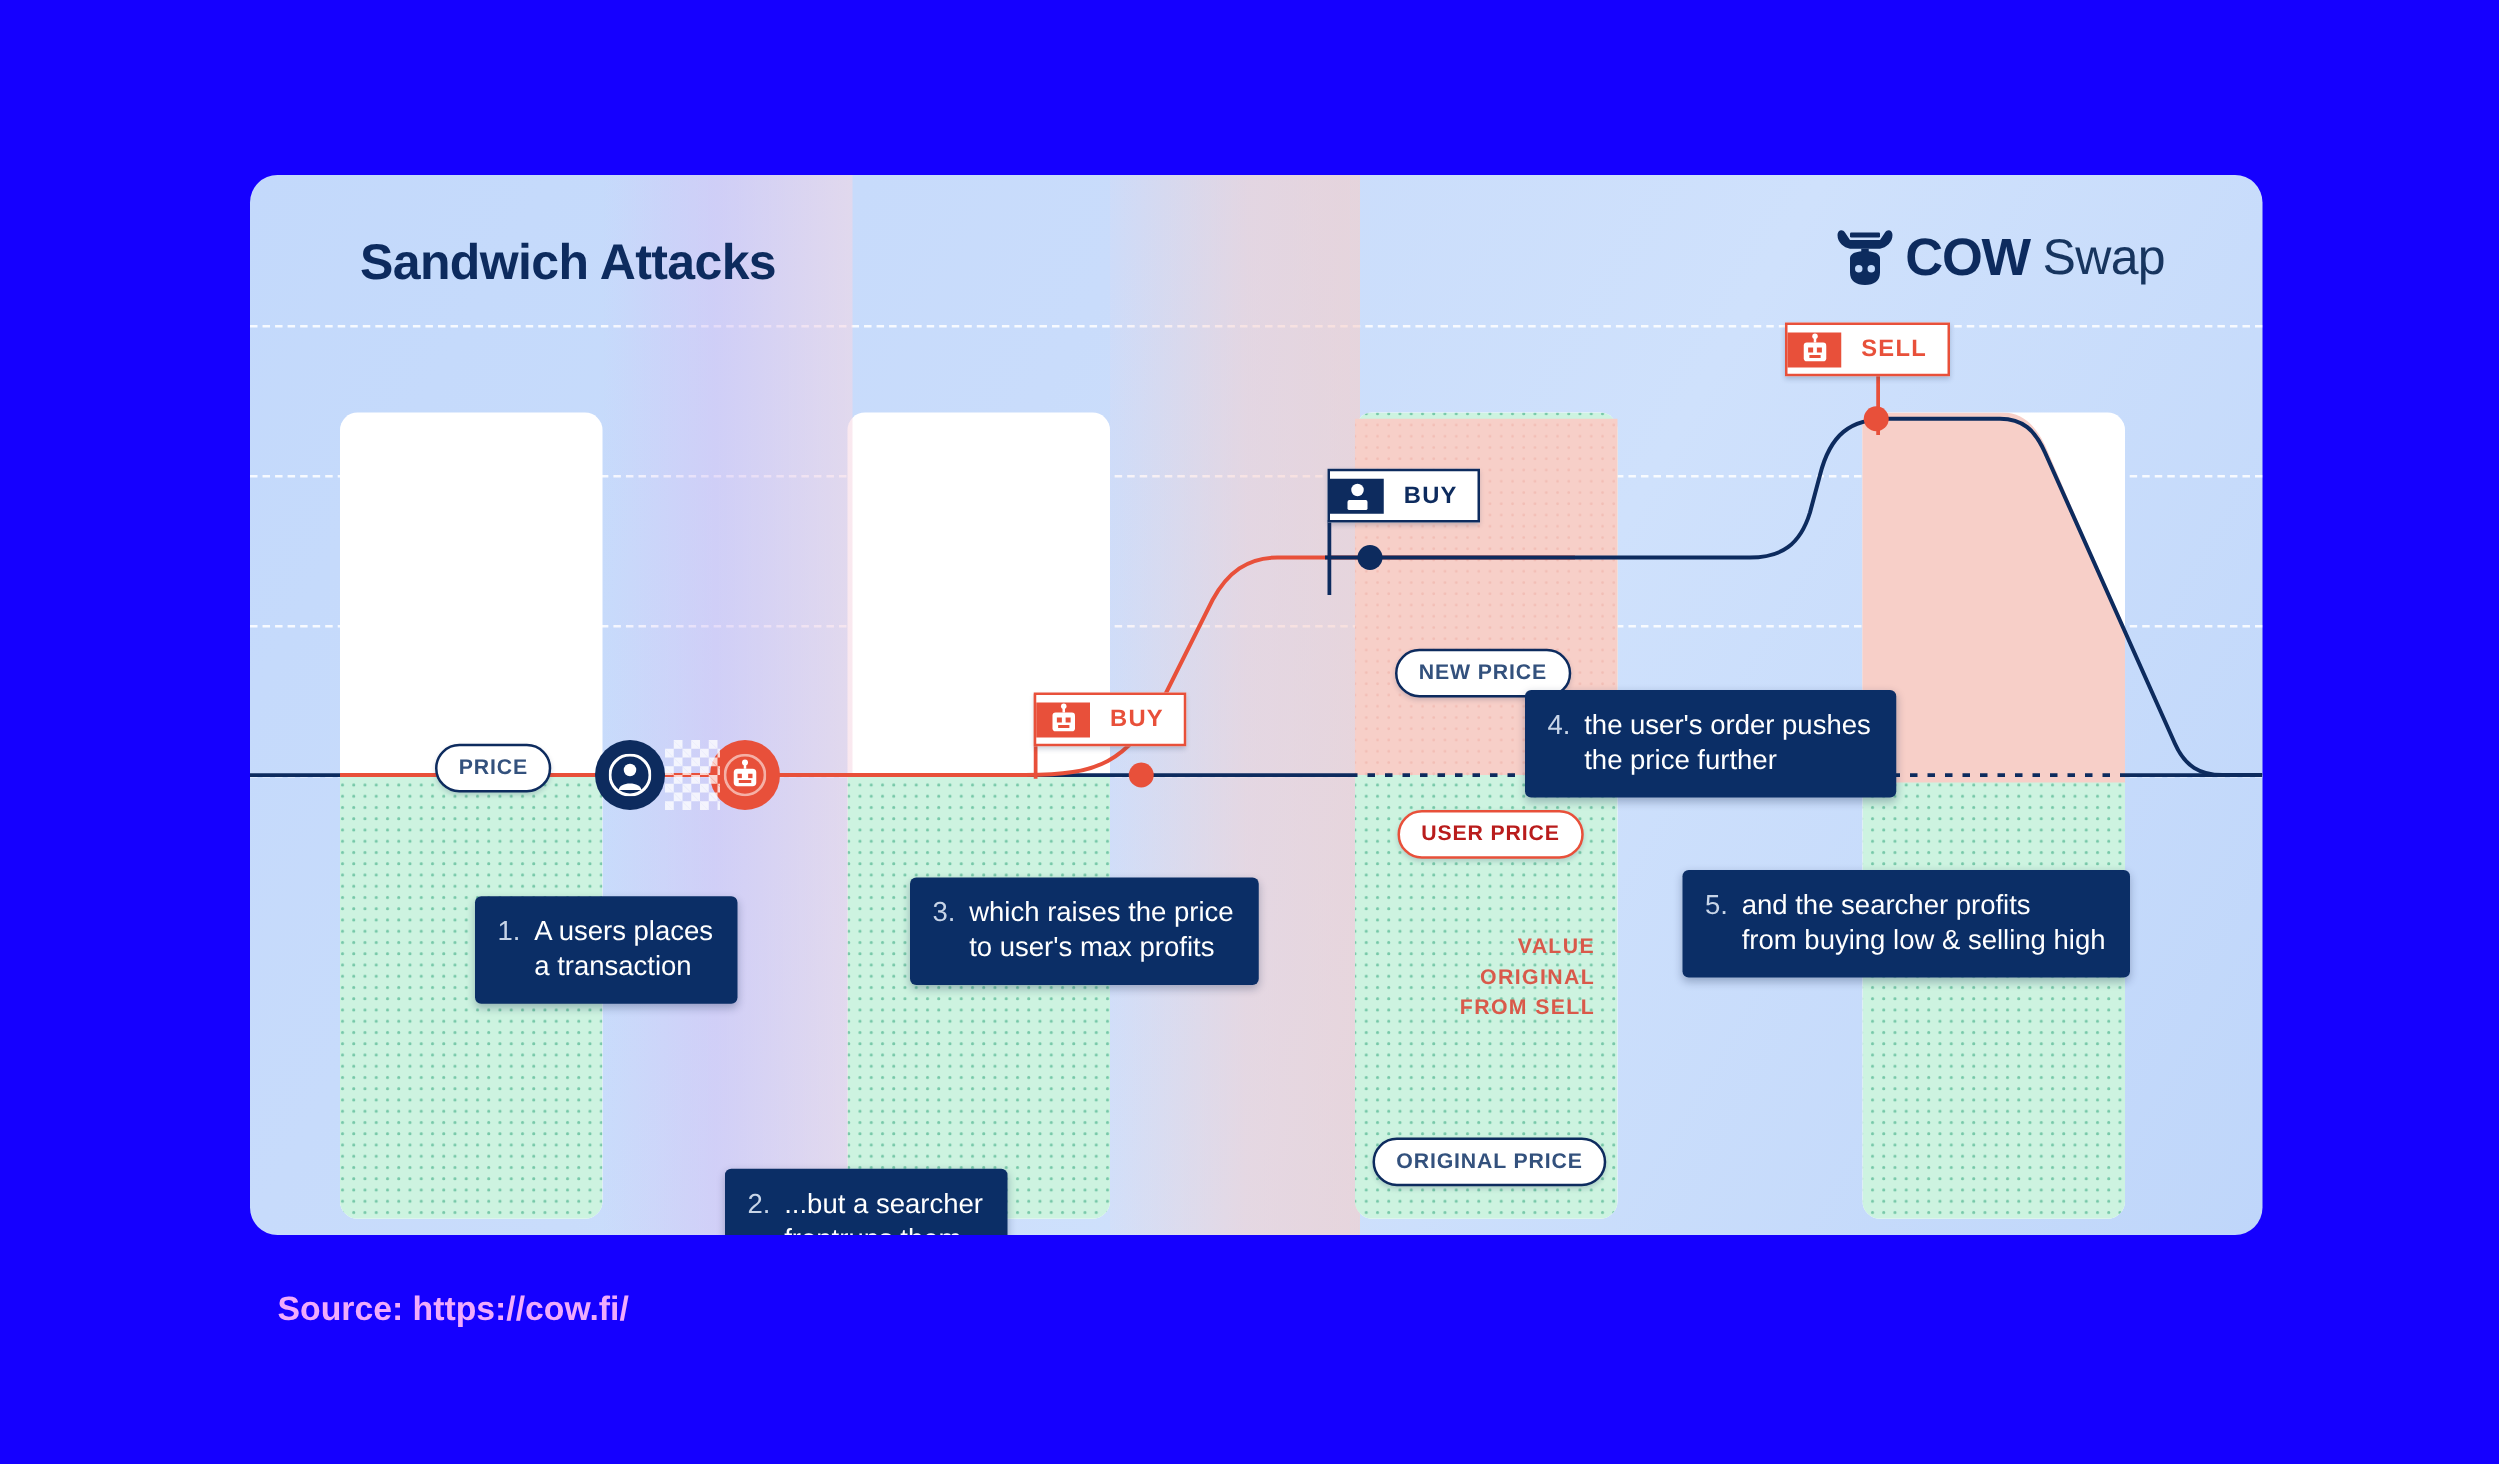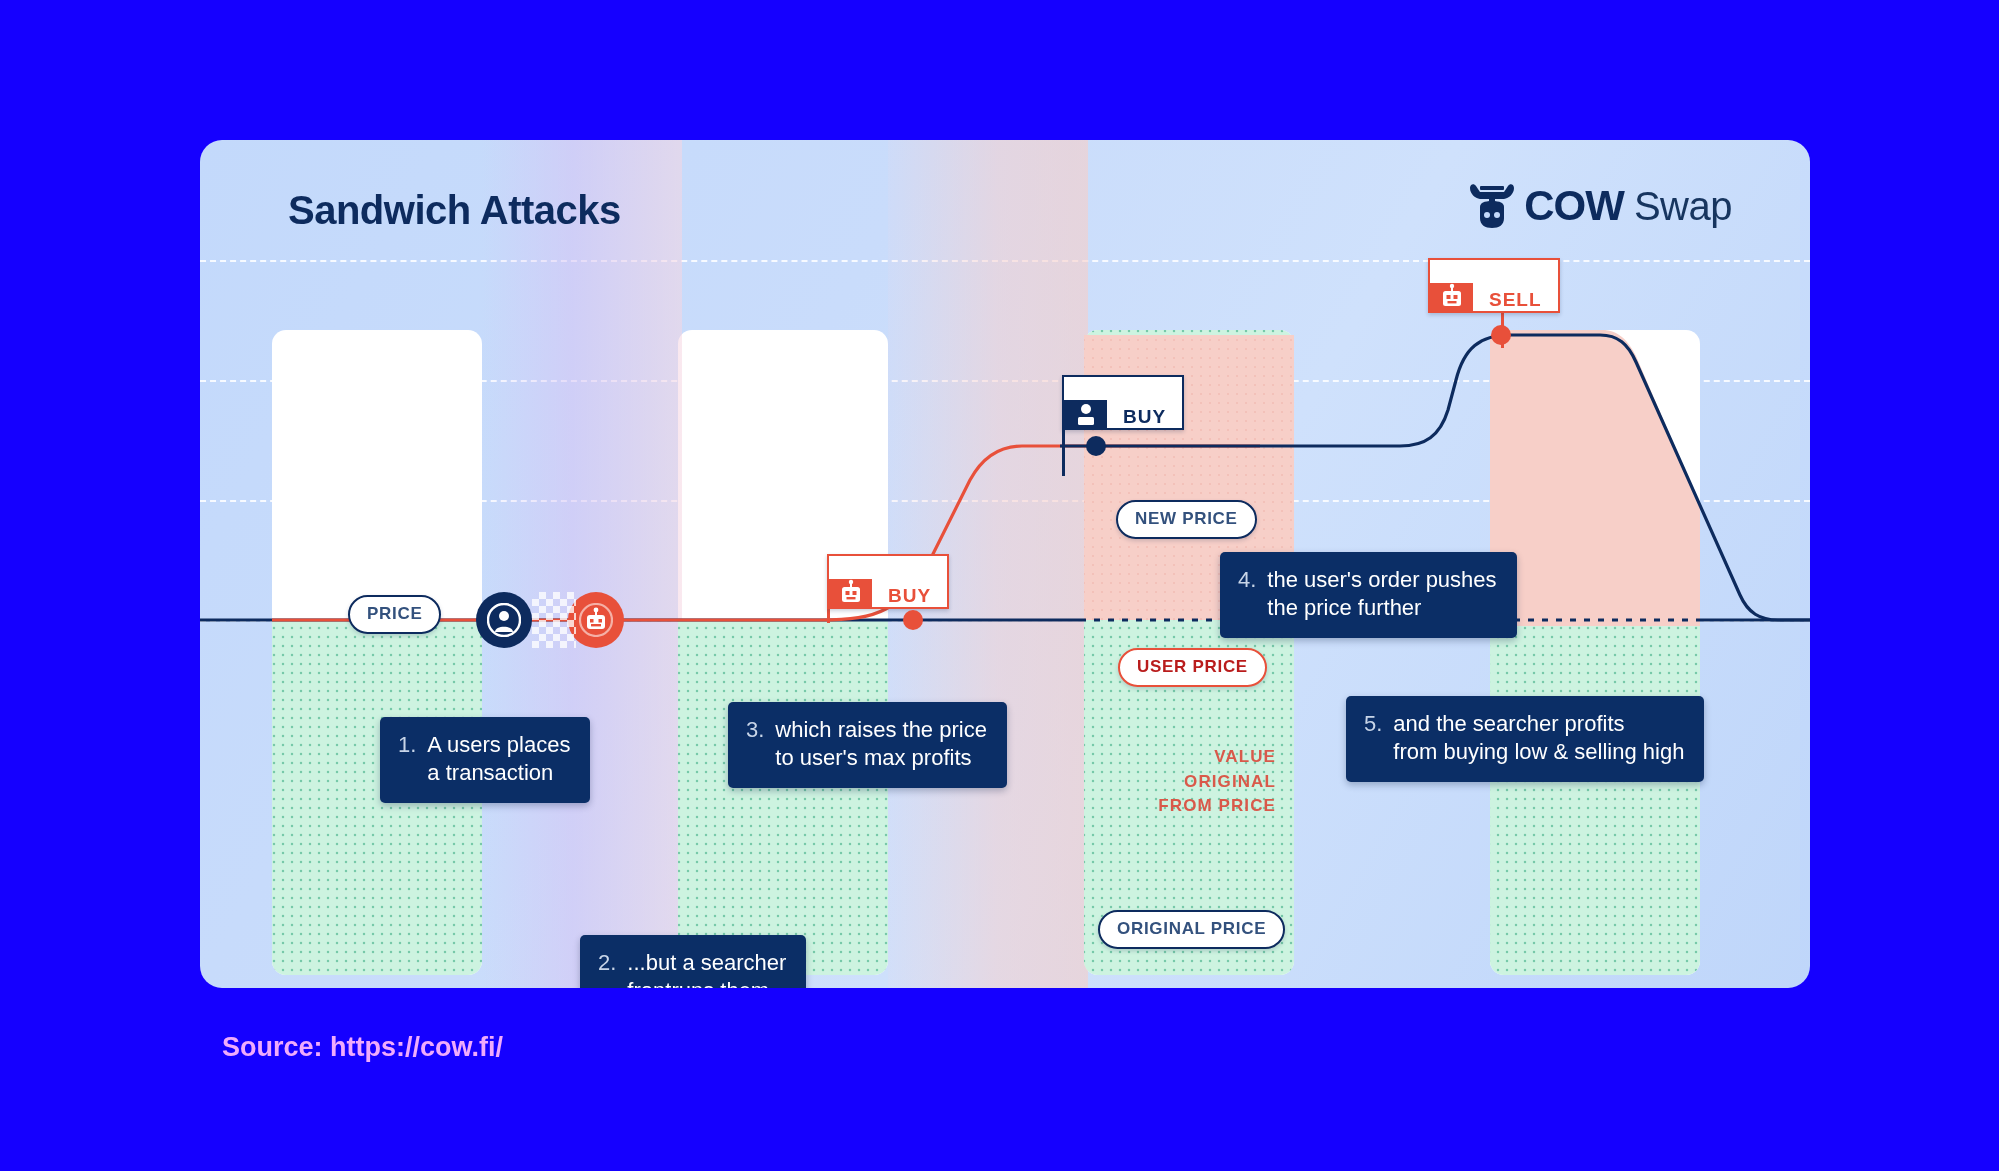--- a/index.html
+++ b/index.html
@@ -116,24 +116,24 @@
     padding: 7px 17px 8px;
     white-space: nowrap;
     box-shadow: 0 2px 4px rgba(20,40,80,0.18);
   }
   .pill.red { border-color: #e8503a; color: #b91c1c; }
 
   
   .flag {
     position: absolute;
     display: flex;
-    align-items: flex-end;
+    align-items: center;
     border: 2.5px solid #0d2b5e;
     background: #ffffff;
-    height: 55px;
+    height: 43px;
     box-shadow: 0 2px 4px rgba(20,40,80,0.22);
   }
   .flag .glyph {
     width: 43px;
     background: #0d2b5e;
     display: flex;
     align-items: center;
     justify-content: center;
   }
   .flag .tagtxt {
@@ -376,34 +376,34 @@
         <rect x="7.5" y="18" width="9" height="2.4" fill="#e8503a"></rect>
       </svg>
     </span>
     <span class="tagtxt">SELL</span>
   </div>
 
   <div class="dot red" style="left:703px;  top:470px;"></div>
   <div class="dot navy" style="left:886px;  top:296px;"></div>
   <div class="dot red" style="left:1291px; top:185px;"></div>
 
-  <div class="pill" style="left:916px; top:360px;">
+  <div class="pill" style="left:916px; top:379px;">
     <span>NEW PRICE</span>
   </div>
   <div class="pill red" style="left:918px; top:508px;">
     <span>USER PRICE</span>
   </div>
   <div class="pill" style="left:898px; top:730px;margin-top:40px;">
     <span>ORIGINAL PRICE</span>
   </div>
 
   <div id="valuelbl" style="left:926px; top:605px; width:150px;">
     <div>VALUE</div>
     <div>ORIGINAL</div>
-    <div>FROM PRICE</div>
+    <div>FROM SELL</div>
   </div>
 
   <div class="callout" style="left:180px; top:577px;">
     <span class="num">1.</span>
     <span class="body">
       <span>A users places</span><br>
       <span>a transaction</span>
     </span>
   </div>
 

